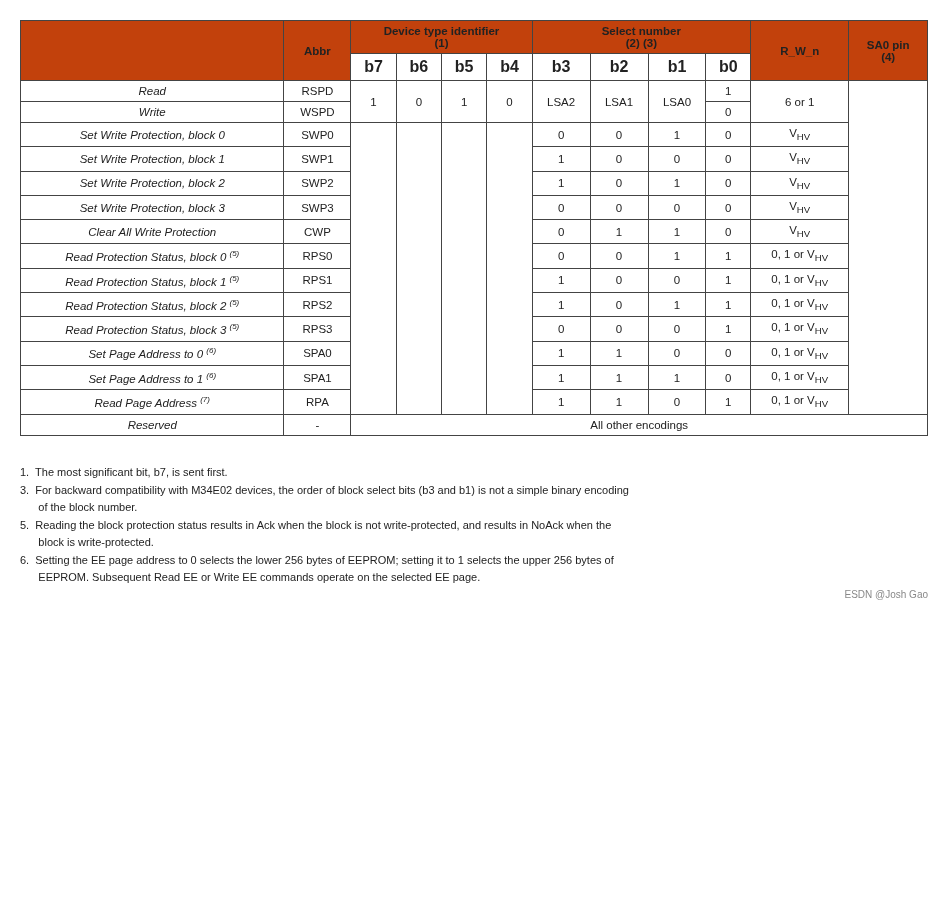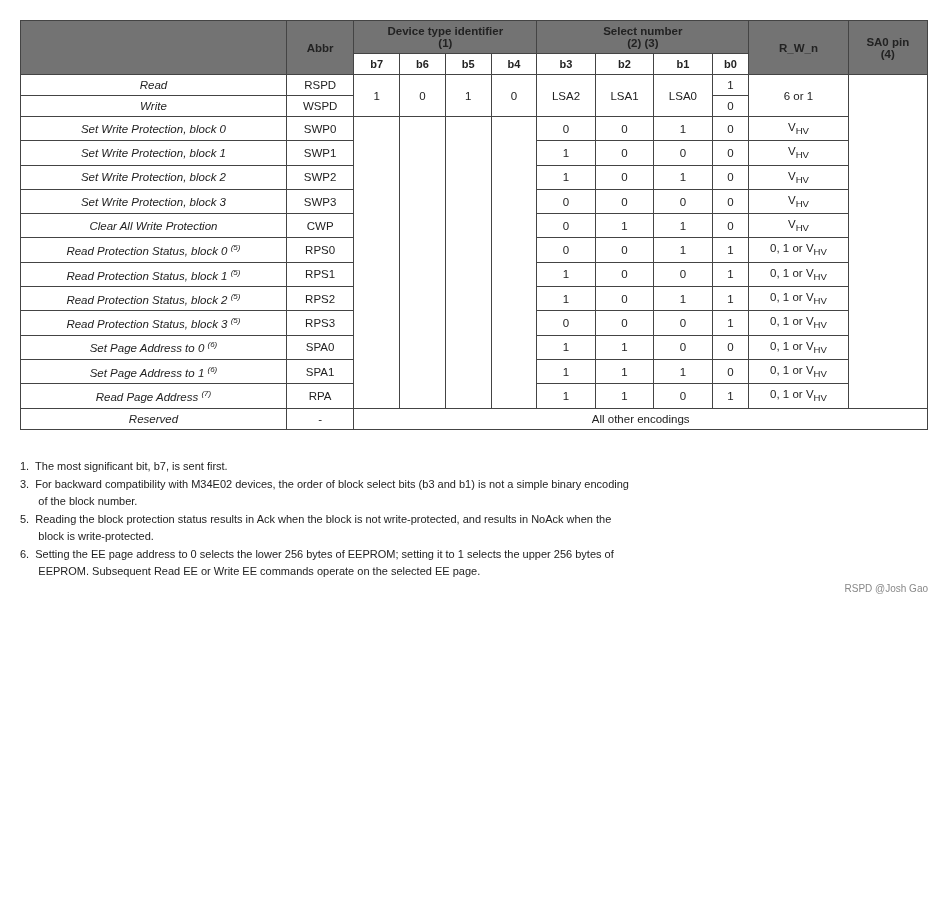--- a/index.html
+++ b/index.html
@@ -30,26 +30,26 @@
       text-align: center;
       padding: 4px 6px;
       vertical-align: middle;
       font-size: 11.5px;
     }
     td.left-align {
       text-align: center;
       font-style: italic;
     }
     .header-main th {
-      background: #737373;
+      background: #c2410c;
       font-weight: bold;
     }
     .sub-header th {
       font-weight: bold;
-      font-size: 11px;
+      font-size: 16px;
     }
     .notes-section {
       margin-top: 28px;
       font-size: 11px;
       line-height: 1.5;
     }
     .notes-section p {
       margin-bottom: 2px;
     }
     sup {
@@ -253,14 +253,14 @@
     </tbody>
   </table>
 
   <div class="notes-section">
     <p>1.&nbsp; The most significant bit, b7, is sent first.</p>
     <p>3.&nbsp; For backward compatibility with M34E02 devices, the order of block select bits (b3 and b1) is not a simple binary encoding<br>&nbsp;&nbsp;&nbsp;&nbsp;&nbsp; of the block number.</p>
     <p>5.&nbsp; Reading the block protection status results in Ack when the block is not write-protected, and results in NoAck when the<br>&nbsp;&nbsp;&nbsp;&nbsp;&nbsp; block is write-protected.</p>
     <p>6.&nbsp; Setting the EE page address to 0 selects the lower 256 bytes of EEPROM; setting it to 1 selects the upper 256 bytes of<br>&nbsp;&nbsp;&nbsp;&nbsp;&nbsp; EEPROM. Subsequent Read EE or Write EE commands operate on the selected EE page.</p>
   </div>
 
-  <div class="watermark">RSPD @Josh Gao</div>
+  <div class="watermark">ESDN @Josh Gao</div>
 </div>
 
 </body></html>

